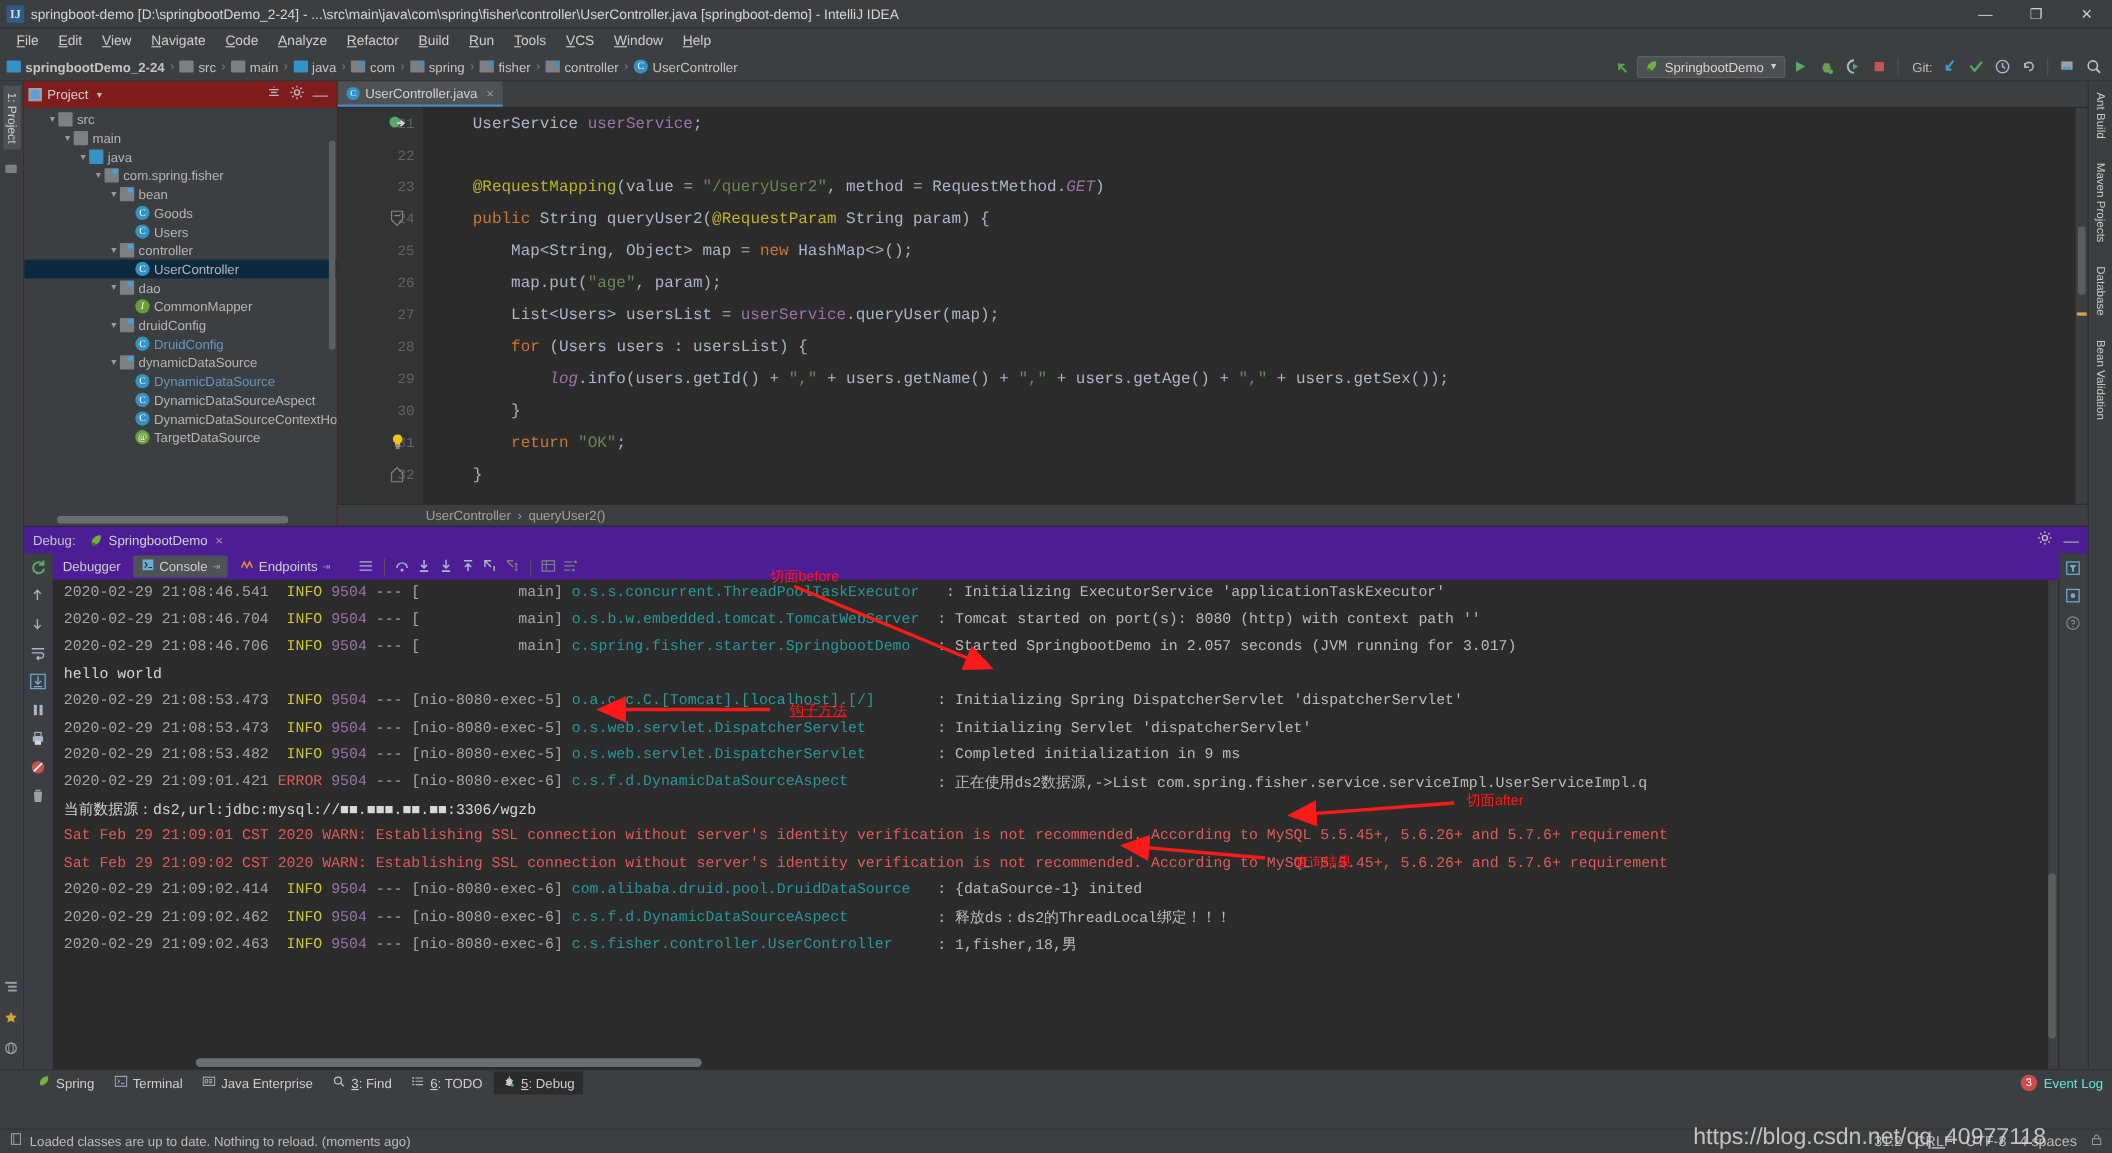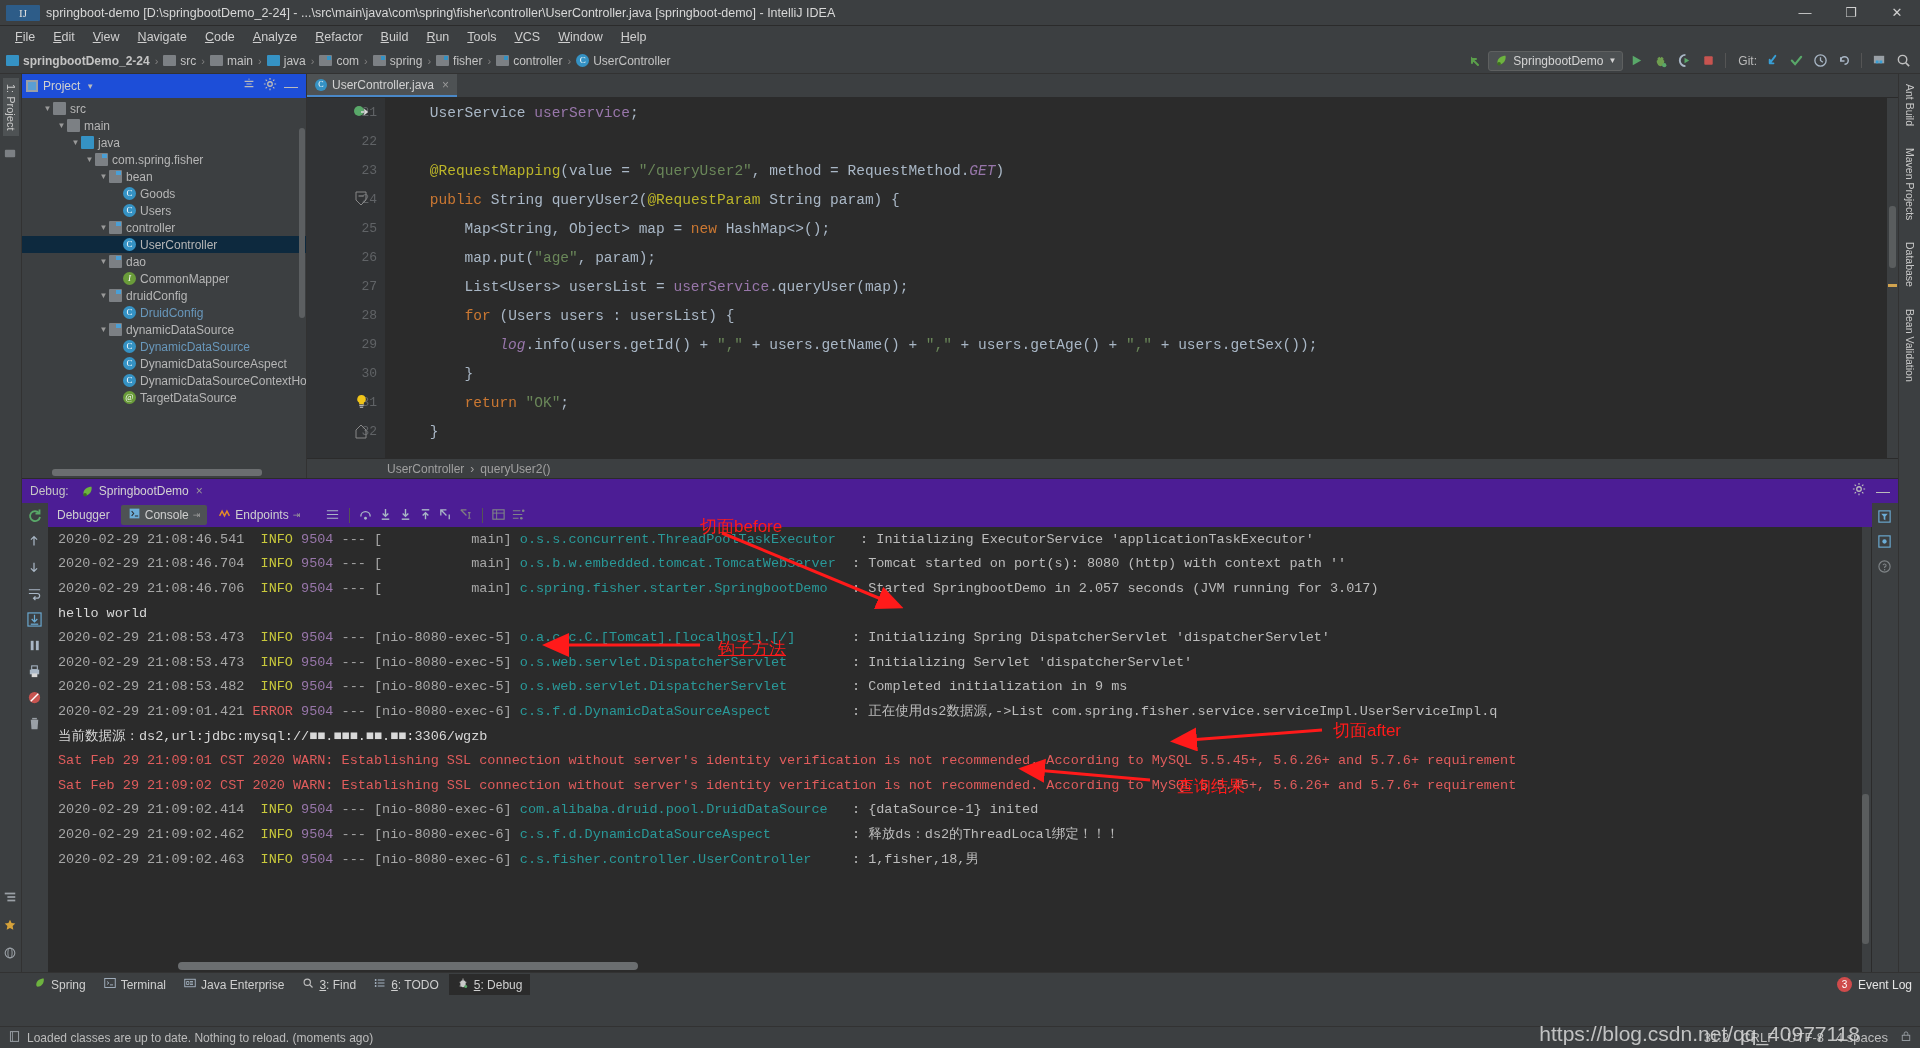--- a/index.html
+++ b/index.html
@@ -11,23 +11,23 @@
     color: #bbbbbb;
   }
   .app { position: relative; width: 1920px; height: 1048px; display: flex; flex-direction: column; }
 
   
   .titlebar {
     height: 26px; background: #3c3f41; display: flex; align-items: center;
     border-bottom: 1px solid #2b2b2b; flex: none;
   }
   .win-logo {
-    width: 34px; height: 16px; margin: 0 6px 0 6px; background: #2d5c88;
+    width: 16px; height: 16px; margin: 0 6px 0 6px; background: #2d5c88;
     color: #e0e0e0; font-size: 11px; line-height: 16px; text-align: center;
-    font-family: "Liberation Serif", serif; font-weight: normal; border-radius: 1px;
+    font-family: "Liberation Serif", serif; font-weight: bold; border-radius: 1px;
   }
   .title-text { font-size: 12.5px; color: #d8d8d8; white-space: nowrap; }
   .win-ctrls { margin-left: auto; display: flex; height: 26px; }
   .win-btn { width: 46px; height: 26px; display: flex; align-items: center; justify-content: center;
     color: #cfcfcf; font-size: 13px; }
 
   
   .menubar { height: 22px; background: #3c3f41; display: flex; align-items: center;
     padding-left: 6px; flex: none; }
   .menu-item { font-size: 12.5px; color: #cfcfcf; padding: 2px 9px; white-space: nowrap; }
@@ -66,21 +66,21 @@
 
   .right-strip { width: 22px; background: #3c3f41; border-left: 1px solid #323232;
     display: flex; flex-direction: column; align-items: center; padding-top: 4px; flex: none; }
   .rstrip-tab { writing-mode: vertical-rl; font-size: 10.5px; color: #c9c9c9; padding: 6px 2px;
     white-space: nowrap; margin-bottom: 10px; }
 
   .center-col { flex: 1 1 auto; display: flex; flex-direction: column; min-width: 0; }
   .upper { display: flex; min-height: 0; flex: none; height: 404px; }
 
   
-  .project-panel { width: 285px; background: #1d4ed8; display: flex; flex-direction: column;
+  .project-panel { width: 285px; background: #7f1d1d; display: flex; flex-direction: column;
     border-right: 1px solid #323232; flex: none; }
   .pp-head { height: 24px; display: flex; align-items: center; padding: 0 4px; flex: none; }
   .pp-title { font-size: 12px; color: #d0d0d0; margin-left: 5px; }
   .pp-sq { width: 12px; height: 12px; border: 2px solid #9aa0a6; background: #5a9fd4; }
   .pp-head-right { margin-left: auto; display: flex; align-items: center; gap: 7px; padding-right: 4px; }
   .pp-tree { flex: 1 1 auto; overflow: hidden; background: #3c3f41; position: relative; padding-top: 2px; }
   .trow { height: 17px; display: flex; align-items: center; font-size: 12px; color: #b6b6b6;
     white-space: nowrap; padding-right: 4px; }
   .trow.sel { background: #0d293e; }
   .trow .arrow { width: 11px; text-align: center; color: #9a9a9a; font-size: 8px; flex: none; }
@@ -162,21 +162,21 @@
   .console-scroll-v { position: absolute; right: 1px; top: 0; width: 9px; height: 100%; background: #3c3f41; }
   .console-thumb { position: absolute; right: 2px; bottom: 28px; width: 7px; height: 150px;
     background: #5a5d5e; border-radius: 3px; }
   .console-scroll-h { position: absolute; left: 130px; bottom: 2px; height: 8px; width: 460px;
     background: #6b6e70; border-radius: 4px; }
   .dbg-right { width: 26px; background: #3c3f41; display:flex; flex-direction:column; align-items:center;
     gap: 9px; padding-top: 6px; flex: none; }
 
   
   .anno-layer { position: absolute; inset: 0; pointer-events: none; }
-  .anno-text { position: absolute; color: #ff1a1a; font-size: 17px;
+  .anno-text { position: absolute; color: #ff1a1a; font-size: 13px;
     font-family: "Liberation Sans", sans-serif; white-space: nowrap; }
 
   
   .bottombar { height: 24px; background: #3c3f41; display: flex; align-items: center;
     border-top: 1px solid #323232; flex: none; padding-left: 26px; gap: 2px; }
   .bb-item { display: flex; align-items: center; gap: 5px; font-size: 12px; color: #cfcfcf;
     padding: 3px 8px; white-space: nowrap; }
   .bb-item.active { background: #2b2b2b; }
   .bb-right { margin-left: auto; display: flex; align-items: center; gap: 6px; padding-right: 8px; }
   .evt-badge { width: 15px; height: 15px; border-radius: 50%; background: #cf4b4b; color: #fff;
@@ -828,21 +828,21 @@
       <div class="bb-item active">
         <span><svg width="12" height="12" viewBox="0 0 16 16">
             <ellipse cx="8" cy="9" rx="3.6" ry="4.6" fill="#c9c9c9"></ellipse>
             <path d="M8 2v3M3.5 7h2M10.5 7h2M3.5 12h2M10.5 12h2" stroke="#c9c9c9" stroke-width="1.2"></path>
             <circle cx="11.6" cy="12.6" r="2" fill="#59a869"></circle>
           </svg></span>
         <span><u>5</u>: Debug</span>
       </div>
       <div class="bb-right">
       <span class="evt-badge">3</span>
-      <span style="font-size:12px;color:#e5e5e5">Event Log</span>
+      <span style="font-size:12px;color:#5eead4">Event Log</span>
     </div>
   </div>
 
   <div class="statusbar">
     <span>
       <svg width="13" height="13" viewBox="0 0 16 16">
           <rect x="3" y="2" width="10" height="12" stroke="#9aa0a6" stroke-width="1.2" fill="none"></rect>
           <path d="M5.5 2v12" stroke="#9aa0a6" stroke-width="1"></path>
         </svg>
     </span>

